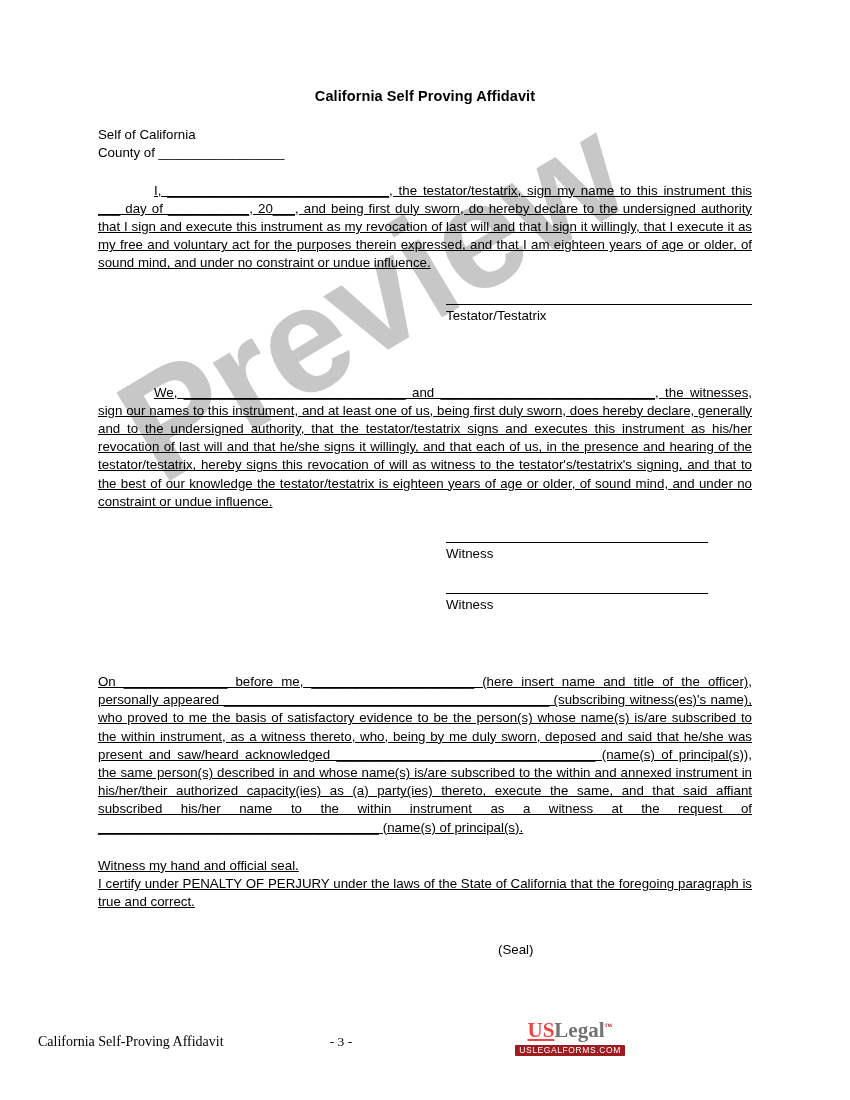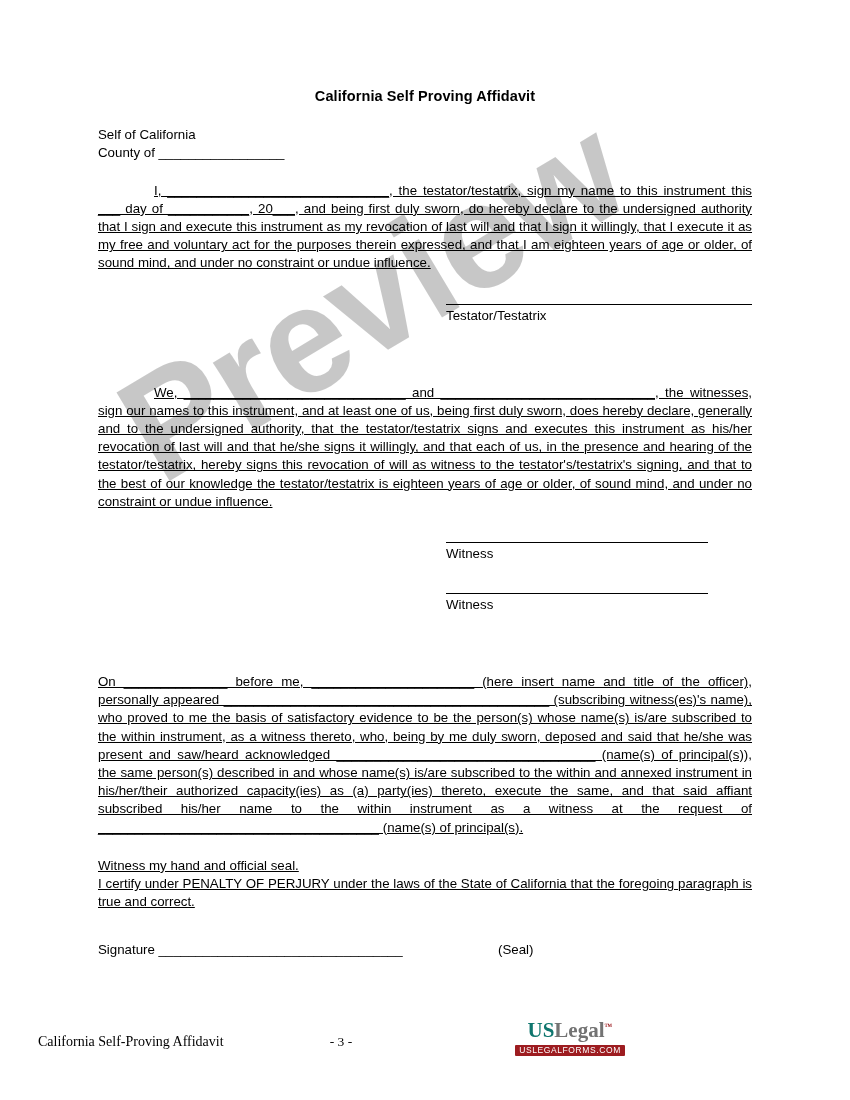--- a/index.html
+++ b/index.html
@@ -113,21 +113,22 @@
     line-height: 1;
   }
   .logo-main {
     font-family: "Liberation Serif", serif;
     font-size: 21px;
     font-weight: bold;
     color: #9d1c20;
     white-space: nowrap;
   }
   .logo-main .us {
-    color: #0f766e;
+    color: #ef4444;
+    text-decoration: underline;
   }
   .logo-main .legal {
     color: #737373;
   }
   .logo-tm {
     font-size: 8px;
     vertical-align: super;
   }
   .logo-sub {
     margin-top: 4px;
@@ -217,21 +218,20 @@
 
       <div class="gap-m"></div>
 
       <p class="para">Witness my hand and official seal.</p>
       <p class="para just">I certify under PENALTY OF PERJURY under the laws of the State of California that the foregoing paragraph is true and correct.</p>
 
       <div class="gap-m"></div>
       <div class="gap-s"></div>
 
       <div style="position:relative;height:22px;">
-        <span class="line" style="position:absolute;left:0;top:0;">Signature _________________________________</span>
         <span class="line" style="position:absolute;left:400px;top:0;">(Seal)</span>
       </div>
 
     </div>
 
     <div class="watermark">
       <span>Preview</span>
     </div>
 
     <div class="footer">

